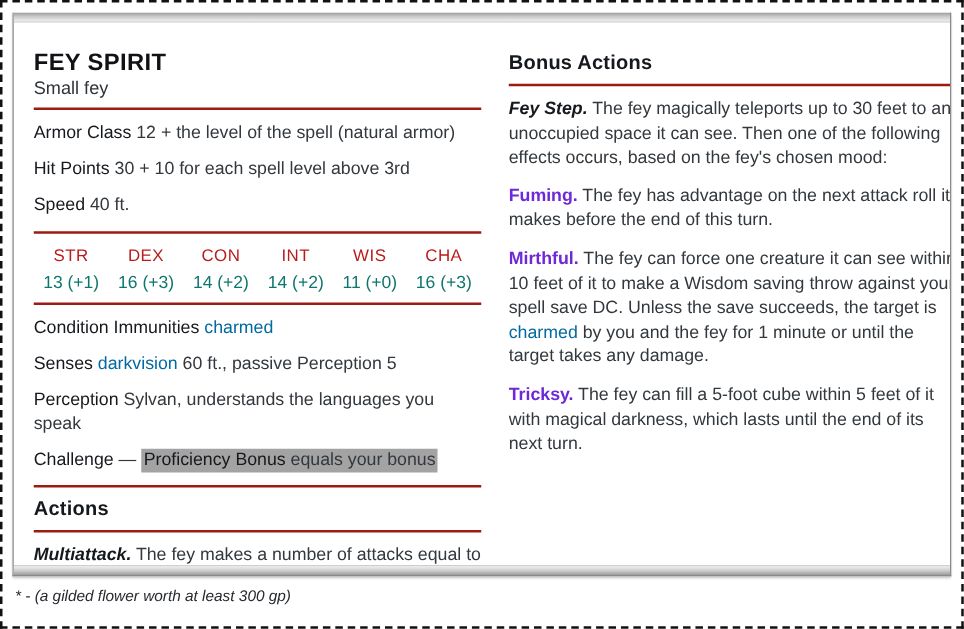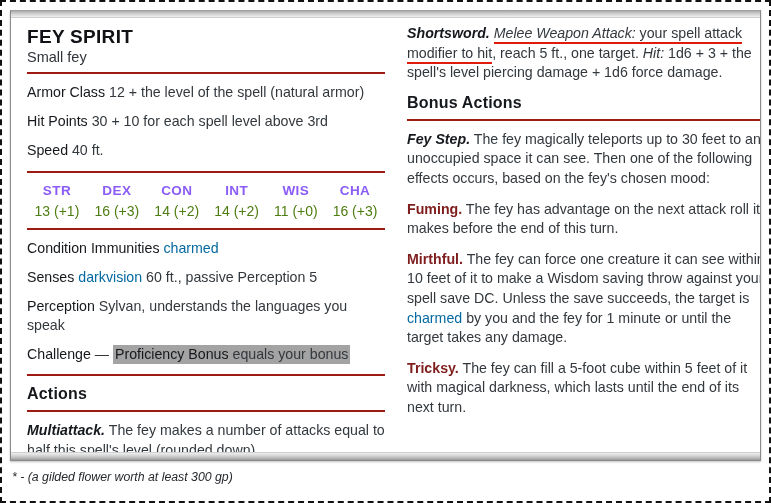--- a/index.html
+++ b/index.html
@@ -46,21 +46,21 @@
   .card-edge-bottom {
     position: absolute;
     left: 0; right: 0; bottom: 0;
     height: 7px;
     background: linear-gradient(to top, #9a9a9a 0%, #c9c9c9 45%, #efefef 100%);
     border-top: 1px solid #cfcfcf;
   }
 
   #columns {
     display: flex;
-    padding: 6px 14px 0 16px;
+    padding: 20px 14px 0 16px;
     gap: 22px;
     box-sizing: border-box;
   }
   .col { width: 358px; flex: 0 0 358px; }
 
   
   .creature-name {
     font-size: 19px;
     font-weight: bold;
     letter-spacing: 0.3px;
@@ -95,28 +95,28 @@
 
   
   table.abilities {
     width: 100%;
     border-collapse: collapse;
     text-align: center;
     margin: 2px 0 2px 0;
   }
   table.abilities th {
     font-size: 13.5px;
-    font-weight: bold;
-    color: #8b5cf6;
+    font-weight: normal;
+    color: #b91c1c;
     padding: 1px 0 5px 0;
     letter-spacing: 0.4px;
   }
   table.abilities td {
     font-size: 14px;
-    color: #4d7c0f;
+    color: #0f766e;
     padding: 0 0 2px 0;
   }
 
   
   .section-head {
     font-size: 16px;
     font-weight: bold;
     color: #15181c;
     margin: 4px 0 0 0;
     letter-spacing: 0.2px;
@@ -128,21 +128,21 @@
     margin: 0 0 11px 0;
   }
   .trait .tname {
     font-weight: bold;
     font-style: italic;
     color: #15181c;
   }
   .trait .tname-plain {
     font-weight: bold;
     font-style: normal;
-    color: #7f1d1d;
+    color: #6d28d9;
   }
   .trait i { font-style: italic; }
 
   
   .annot {
     border-bottom: 2.5px solid #e11b0c;
     padding-bottom: 1px;
   }
 
   
@@ -233,24 +233,20 @@
         <hr class="rule">
 
         <p class="trait">
           <span class="tname">Multiattack.</span><span> The fey makes a number of attacks equal to half this spell's level (rounded down).</span>
         </p>
 
       </div>
 
       <div class="col">
 
-        <p class="trait">
-          <span class="tname">Shortsword.</span>
-          <span class="annot"><i>Melee Weapon Attack:</i><span> your spell attack modifier to hit</span></span><span>, reach 5 ft., one target. </span><i>Hit:</i><span> 1d6 + 3 + the spell's level piercing damage + 1d6 force damage.</span>
-        </p>
 
         <div class="section-head">Bonus Actions</div>
 
         <hr class="rule">
 
         <p class="trait">
           <span class="tname">Fey Step.</span><span> The fey magically teleports up to 30 feet to an unoccupied space it can see. Then one of the following effects occurs, based on the fey's chosen mood:</span>
         </p>
 
         <p class="trait">

